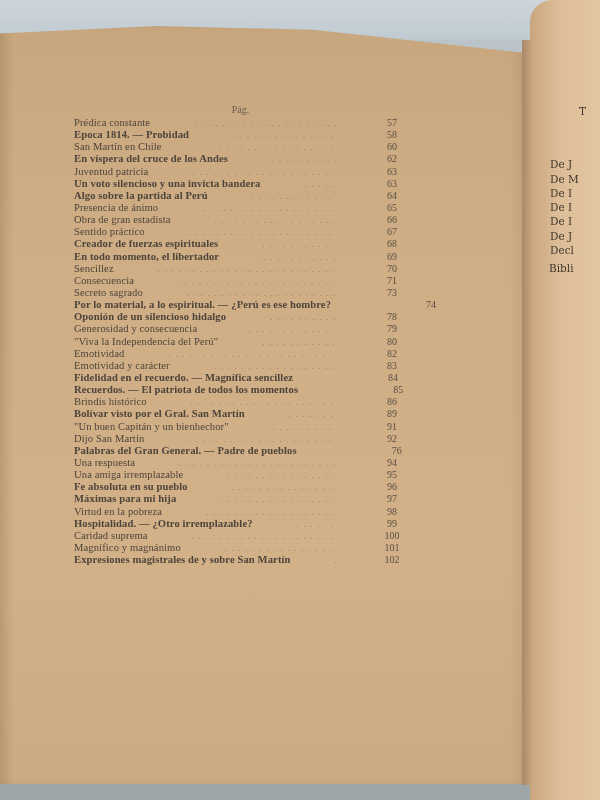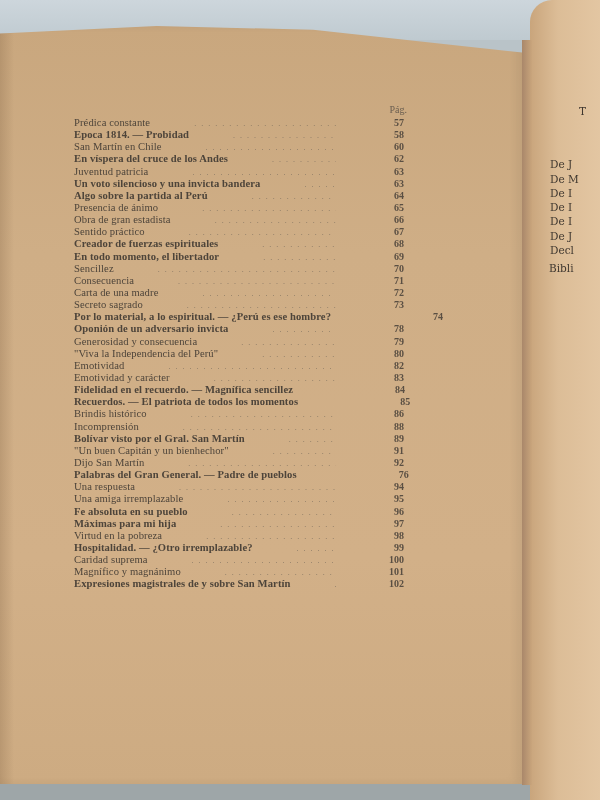--- a/index.html
+++ b/index.html
@@ -34,37 +34,37 @@
     .gutter {
       position:absolute; left:522px; top:40px; width:10px; height:745px;
       background:linear-gradient(90deg,#a9876a,#c9a57c);
     }
     .toc {
       position:absolute; left:74px; top:104px; width:330px;
       color:#4d443a;
       font-size:10.6px; line-height:12.15px;
     }
     .toc-header {
-      text-align:right; font-size:10px; color:#6a5e50; height:13px;
+      text-align:center; font-size:10px; color:#6a5e50; height:13px;
       margin-right:-3px;
     }
     .toc-row {
       display:flex; align-items:baseline; white-space:nowrap; height:12.15px;gap:40px;
     }
     .toc-title { flex:0 0 auto; letter-spacing:0.1px; }
     .toc-title.bold { font-weight:bold; }
     .toc-dots {
       flex:1 1 auto; overflow:hidden; color:#7d705f; margin:0 4px;
       letter-spacing:1.5px; font-size:8px;
     }
     .toc-dots::before {
       content:". . . . . . . . . . . . . . . . . . . . . . . . . . . . . . . . . . . . . . . . . . . . . . . . . . . . . . . .";
     }
     .toc-page {
-      flex:0 0 24px; text-align:right; font-weight:bold; color:#5a4f43; font-size:10px;
+      flex:0 0 24px; text-align:center; font-weight:normal; color:#5a4f43; font-size:10px;
     }
     .right-text {
       position:absolute; left:550px; top:104px; color:#3f372f;
       font-family:"DejaVu Serif", serif; font-size:10.5px; line-height:14.3px;
     }
     .right-text div { white-space:nowrap; }
     .right-text .t { margin-left:29px; margin-bottom:39px; }
     .right-text .b { margin-top:4px; margin-left:-1px; }
   </style>
 </head>
@@ -145,36 +145,31 @@
         <span class="toc-title">Sencillez</span>
         <span class="toc-dots"></span>
         <span class="toc-page">70</span>
       </div>
       <div class="toc-row">
         <span class="toc-title">Consecuencia</span>
         <span class="toc-dots"></span>
         <span class="toc-page">71</span>
       </div>
       <div class="toc-row">
-        <span class="toc-title">Carta de una madre</span>
-        <span class="toc-dots"></span>
-        <span class="toc-page">72</span>
-      </div>
-      <div class="toc-row">
         <span class="toc-title">Secreto sagrado</span>
         <span class="toc-dots"></span>
         <span class="toc-page">73</span>
       </div>
       <div class="toc-row">
         <span class="toc-title bold">Por lo material, a lo espiritual. — ¿Perú es ese hombre?</span>
         <span class="toc-dots"></span>
         <span class="toc-page">74</span>
       </div>
       <div class="toc-row">
-        <span class="toc-title bold">Oponión de un adversario invicta</span>
+        <span class="toc-title bold">Oponión de un silencioso hidalgo</span>
         <span class="toc-dots"></span>
         <span class="toc-page">78</span>
       </div>
       <div class="toc-row">
         <span class="toc-title">Generosidad y consecuencia</span>
         <span class="toc-dots"></span>
         <span class="toc-page">79</span>
       </div>
       <div class="toc-row">
         <span class="toc-title">"Viva la Independencia del Perú"</span>
@@ -198,25 +193,20 @@
       </div>
       <div class="toc-row">
         <span class="toc-title bold">Recuerdos. — El patriota de todos los momentos</span>
         <span class="toc-dots"></span>
         <span class="toc-page">85</span>
       </div>
       <div class="toc-row">
         <span class="toc-title">Brindis histórico</span>
         <span class="toc-dots"></span>
         <span class="toc-page">86</span>
-      </div>
-      <div class="toc-row">
-        <span class="toc-title">Incomprensión</span>
-        <span class="toc-dots"></span>
-        <span class="toc-page">88</span>
       </div>
       <div class="toc-row">
         <span class="toc-title bold">Bolívar visto por el Gral. San Martín</span>
         <span class="toc-dots"></span>
         <span class="toc-page">89</span>
       </div>
       <div class="toc-row">
         <span class="toc-title">"Un buen Capitán y un bienhechor"</span>
         <span class="toc-dots"></span>
         <span class="toc-page">91</span>

